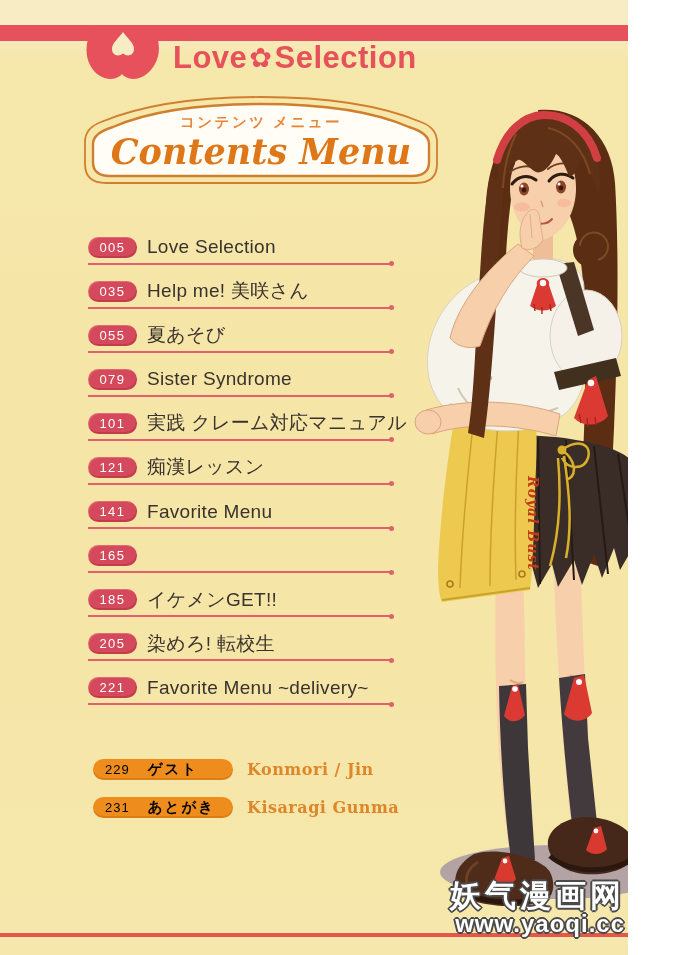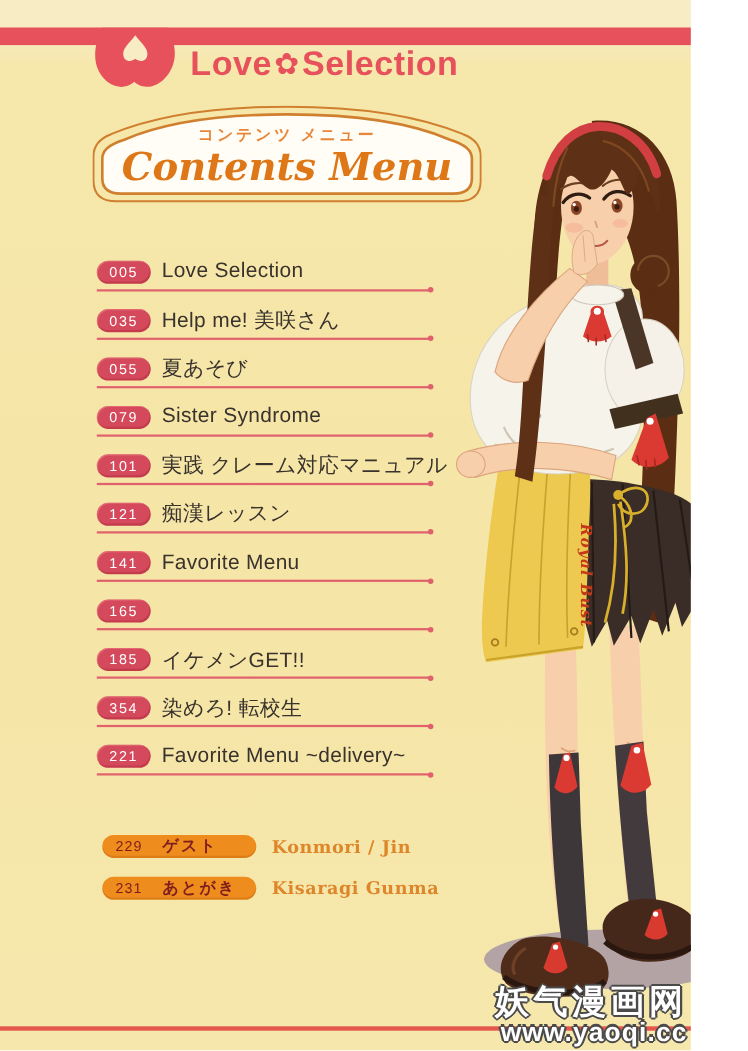--- a/index.html
+++ b/index.html
@@ -32,33 +32,33 @@
     box-shadow:inset -1px -2px 0 rgba(150,20,40,.28), inset 1px 1px 0 rgba(255,160,160,.35);
   }
   .toc-title{margin-left:10px;font-size:19px;color:#39322d;letter-spacing:0.3px;white-space:nowrap;}
   .rule{position:absolute;left:0;top:33.5px;width:304px;height:2px;background:#e0606c;}
   .rule::after{content:'';position:absolute;right:-2px;top:-1.5px;width:5px;height:5px;border-radius:50%;background:#e0606c;}
   
   .extras{position:absolute;left:93px;top:751px;width:340px;}
   .extra-row{display:flex;align-items:center;height:37.5px;}
   .extra-bar{
     flex:0 0 auto;width:140px;height:21px;border-radius:11px;background:#ee8c1e;
-    display:flex;align-items:center;color:#7f1d1d;padding:0 0 0 12px;box-sizing:border-box;
+    display:flex;align-items:center;color:#000000;padding:0 0 0 12px;box-sizing:border-box;
     box-shadow:inset 0 -2px 0 rgba(170,80,0,.25);
   }
   .extra-num{font-size:13px;letter-spacing:1px;}
   .extra-label{font-size:14.5px;font-weight:bold;letter-spacing:2px;margin-left:18px;}
   .extra-credit{
     margin-left:14px;font-size:16px;font-weight:bold;color:#dd862a;letter-spacing:0.5px;
     font-family:"DejaVu Serif","Liberation Serif",serif;
   }
   
   .bottom-line{position:absolute;left:0;top:933px;width:680px;height:4px;background:#e4584c;}
   .watermark{
-    position:absolute;right:3px;bottom:4px;text-align:right;color:#fff;line-height:1.02;
+    position:absolute;right:3px;bottom:19px;text-align:right;color:#fff;line-height:1.02;
     text-shadow:-2px 0 0 #4a4a4a,2px 0 0 #4a4a4a,0 -2px 0 #4a4a4a,0 2px 0 #4a4a4a,
                 -1px -1px 0 #4a4a4a,1px -1px 0 #4a4a4a,-1px 1px 0 #4a4a4a,1px 1px 0 #4a4a4a;
   }
   .wm1{font-size:31px;font-weight:bold;letter-spacing:4px;}
   .wm2{font-size:24px;font-weight:bold;letter-spacing:1px;}
   
   .girl-svg{position:absolute;left:398px;top:88px;}
 </style>
 </head>
 <body>
@@ -152,21 +152,21 @@
   <div class="toc-row">
     <div class="toc-line">
       <span class="badge">185</span>
       <span class="toc-title">イケメンGET!!</span>
     </div>
     <div class="rule"></div>
   </div>
 
   <div class="toc-row">
     <div class="toc-line">
-      <span class="badge">354</span>
+      <span class="badge">205</span>
       <span class="toc-title">染めろ! 転校生</span>
     </div>
     <div class="rule"></div>
   </div>
 
   <div class="toc-row">
     <div class="toc-line">
       <span class="badge">221</span>
       <span class="toc-title">Favorite Menu ~delivery~</span>
     </div>

